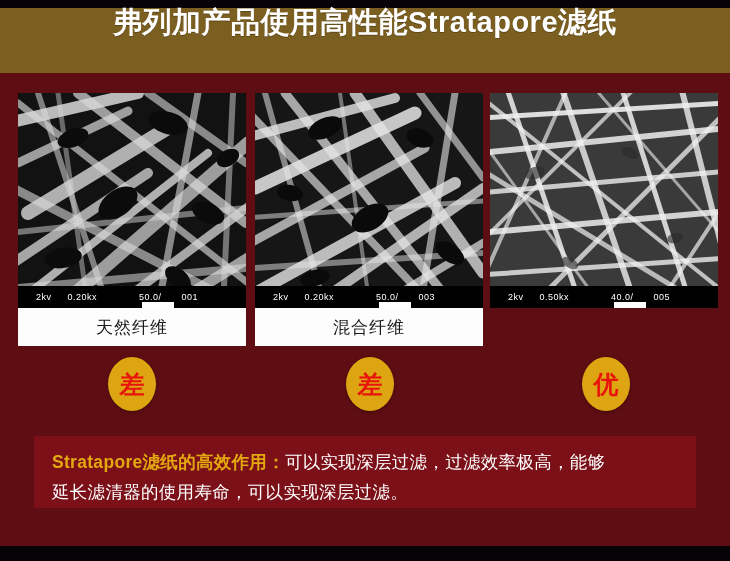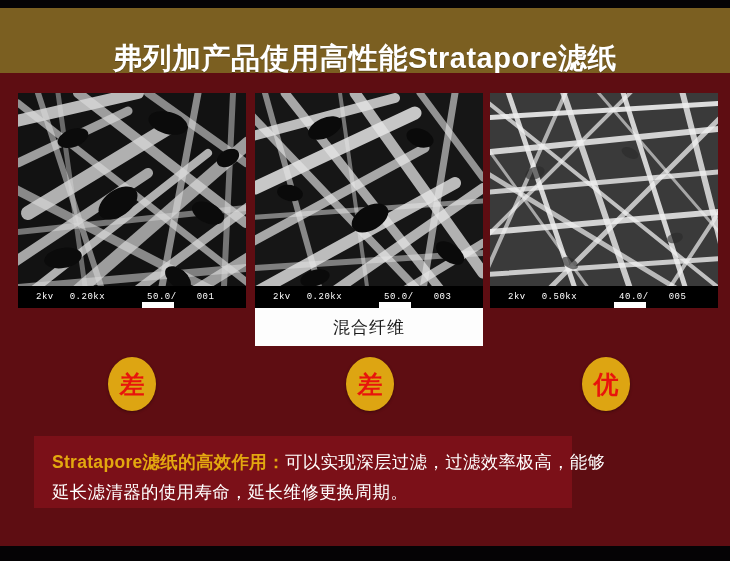--- a/index.html
+++ b/index.html
@@ -9,21 +9,21 @@
     background:#060204;
     position:relative;
   }
   .page{position:absolute;inset:0;background:#000;}
 
   
   .topblack{position:absolute;left:0;top:0;width:730px;height:8px;background:#050305;}
   .headerband{
     position:absolute;left:0;top:8px;width:730px;height:65px;
     background:#7b5f21;
-    display:flex;align-items:flex-end;justify-content:center;
+    display:flex;align-items:flex-start;justify-content:center;
   }
   .headerband .title{
     color:#ffffff;font-size:29px;font-weight:bold;letter-spacing:0.5px;
     white-space:nowrap;line-height:1;
     text-shadow:0 1px 0 rgba(0,0,0,.25);
   }
 
   
   .redarea{
     position:absolute;left:0;top:73px;width:730px;height:473px;
@@ -43,21 +43,21 @@
     background:#1b1b1b;
     border:0;
   }
   .sem svg{display:block;width:228px;height:215px;}
 
   .sembar{
     position:absolute;left:0;bottom:0;width:228px;height:22px;
     background:#000;
     display:flex;align-items:center;
     color:#fff;
-    font-family:Liberation Mono, monospace;
+    font-family:Liberation Sans, sans-serif;
     font-size:9px;letter-spacing:.5px;
   }
   .sembar .s1{margin-left:18px;}
   .sembar .s2{margin-left:16px;}
   .sembar .s3{margin-left:42px;}
   .sembar .s4{margin-left:20px;}
   .sembar .whitebox{
     position:absolute;left:124px;bottom:-5px;width:32px;height:11px;background:#fff;
   }
 
@@ -76,21 +76,21 @@
     display:flex;align-items:center;justify-content:center;
     color:#e8140c;font-size:25px;font-weight:bold;line-height:1;
     box-shadow:0 1px 3px rgba(0,0,0,.35);
   }
   .badge.b1{left:108px;}
   .badge.b2{left:346px;}
   .badge.b3{left:582px;}
 
   
   .callout{
-    position:absolute;left:34px;top:436px;width:538px;height:72px;
+    position:absolute;left:34px;top:436px;width:662px;height:72px;
     background:#7b1018;
     box-sizing:border-box;
     padding:11px 18px 0 18px;
   }
   .callout .line{
     color:#ffffff;font-size:17.5px;line-height:30px;
     letter-spacing:.3px;white-space:nowrap;
   }
   .callout .lead{color:#e3a80f;font-weight:bold;}
 </style>
@@ -144,20 +144,21 @@
           </g>
         </svg>
         <div class="sembar">
           <span class="s1">2kv</span>
           <span class="s2">0.20kx</span>
           <span class="s3">50.0/</span>
           <span class="s4">001</span>
           <span class="whitebox"></span>
         </div>
       </div>
+      <div class="caption">天然纤维</div>
     </div>
 
     <div class="panel p2">
       <div class="sem">
         <svg viewBox="0 0 228 215" preserveAspectRatio="none" aria-hidden="true">
           <rect width="228" height="215" fill="#161616"></rect>
           <g stroke="#e6e6e6" fill="none" stroke-linecap="round">
             <path d="M-10 45 L140 5" stroke-width="10" opacity=".8"></path>
             <path d="M0 95 L160 20" stroke-width="13" opacity=".85"></path>
             <path d="M-5 150 L170 55" stroke-width="9" opacity=".7"></path>
@@ -236,18 +237,18 @@
     </div>
 
   </div>
 
   <div class="badge b1">差</div>
   <div class="badge b2">差</div>
   <div class="badge b3">优</div>
 
   <div class="callout">
     <div class="line"><span class="lead">Stratapore滤纸的高效作用：</span><span>可以实现深层过滤，过滤效率极高，能够</span></div>
-    <div class="line">延长滤清器的使用寿命，延长维修更换周期。</div>
+    <div class="line">延长滤清器的使用寿命，可以实现深层过滤。</div>
   </div>
 
   <div class="bottomblack"></div>
 
 </div>
 
 </body></html>

